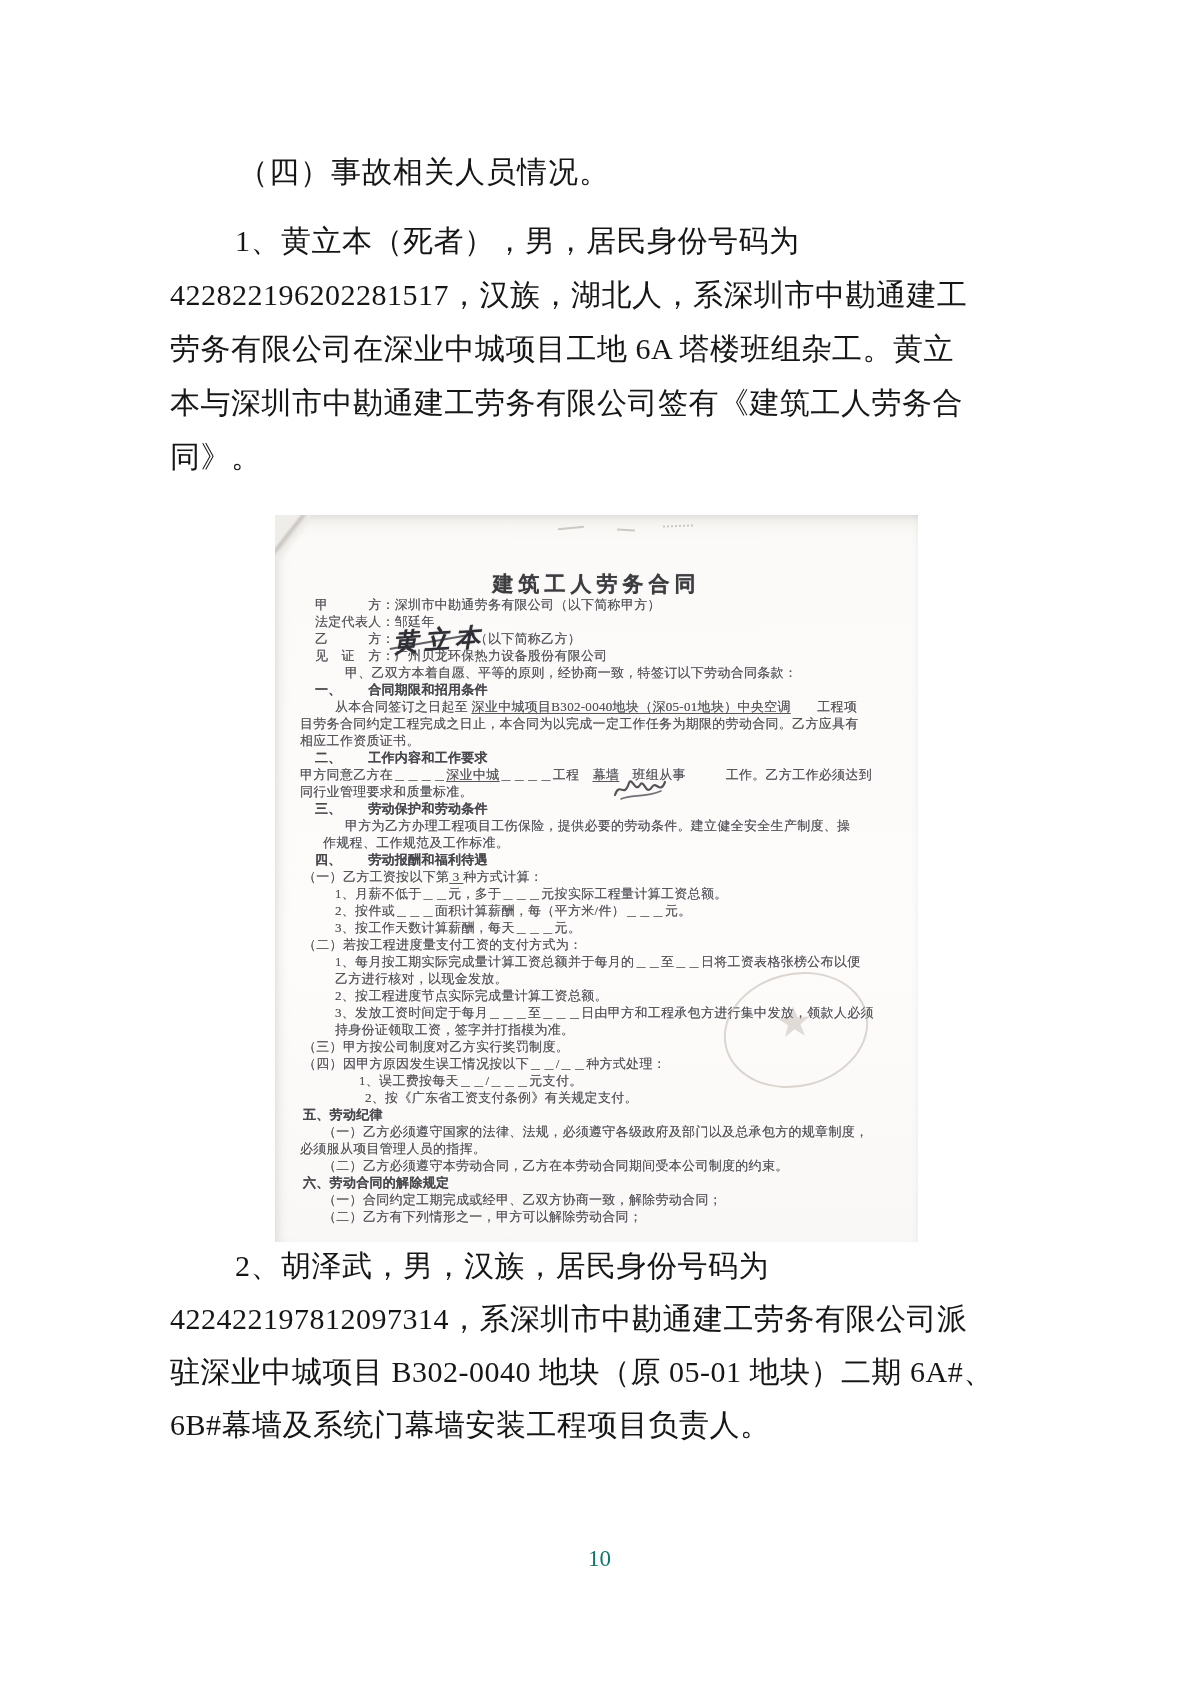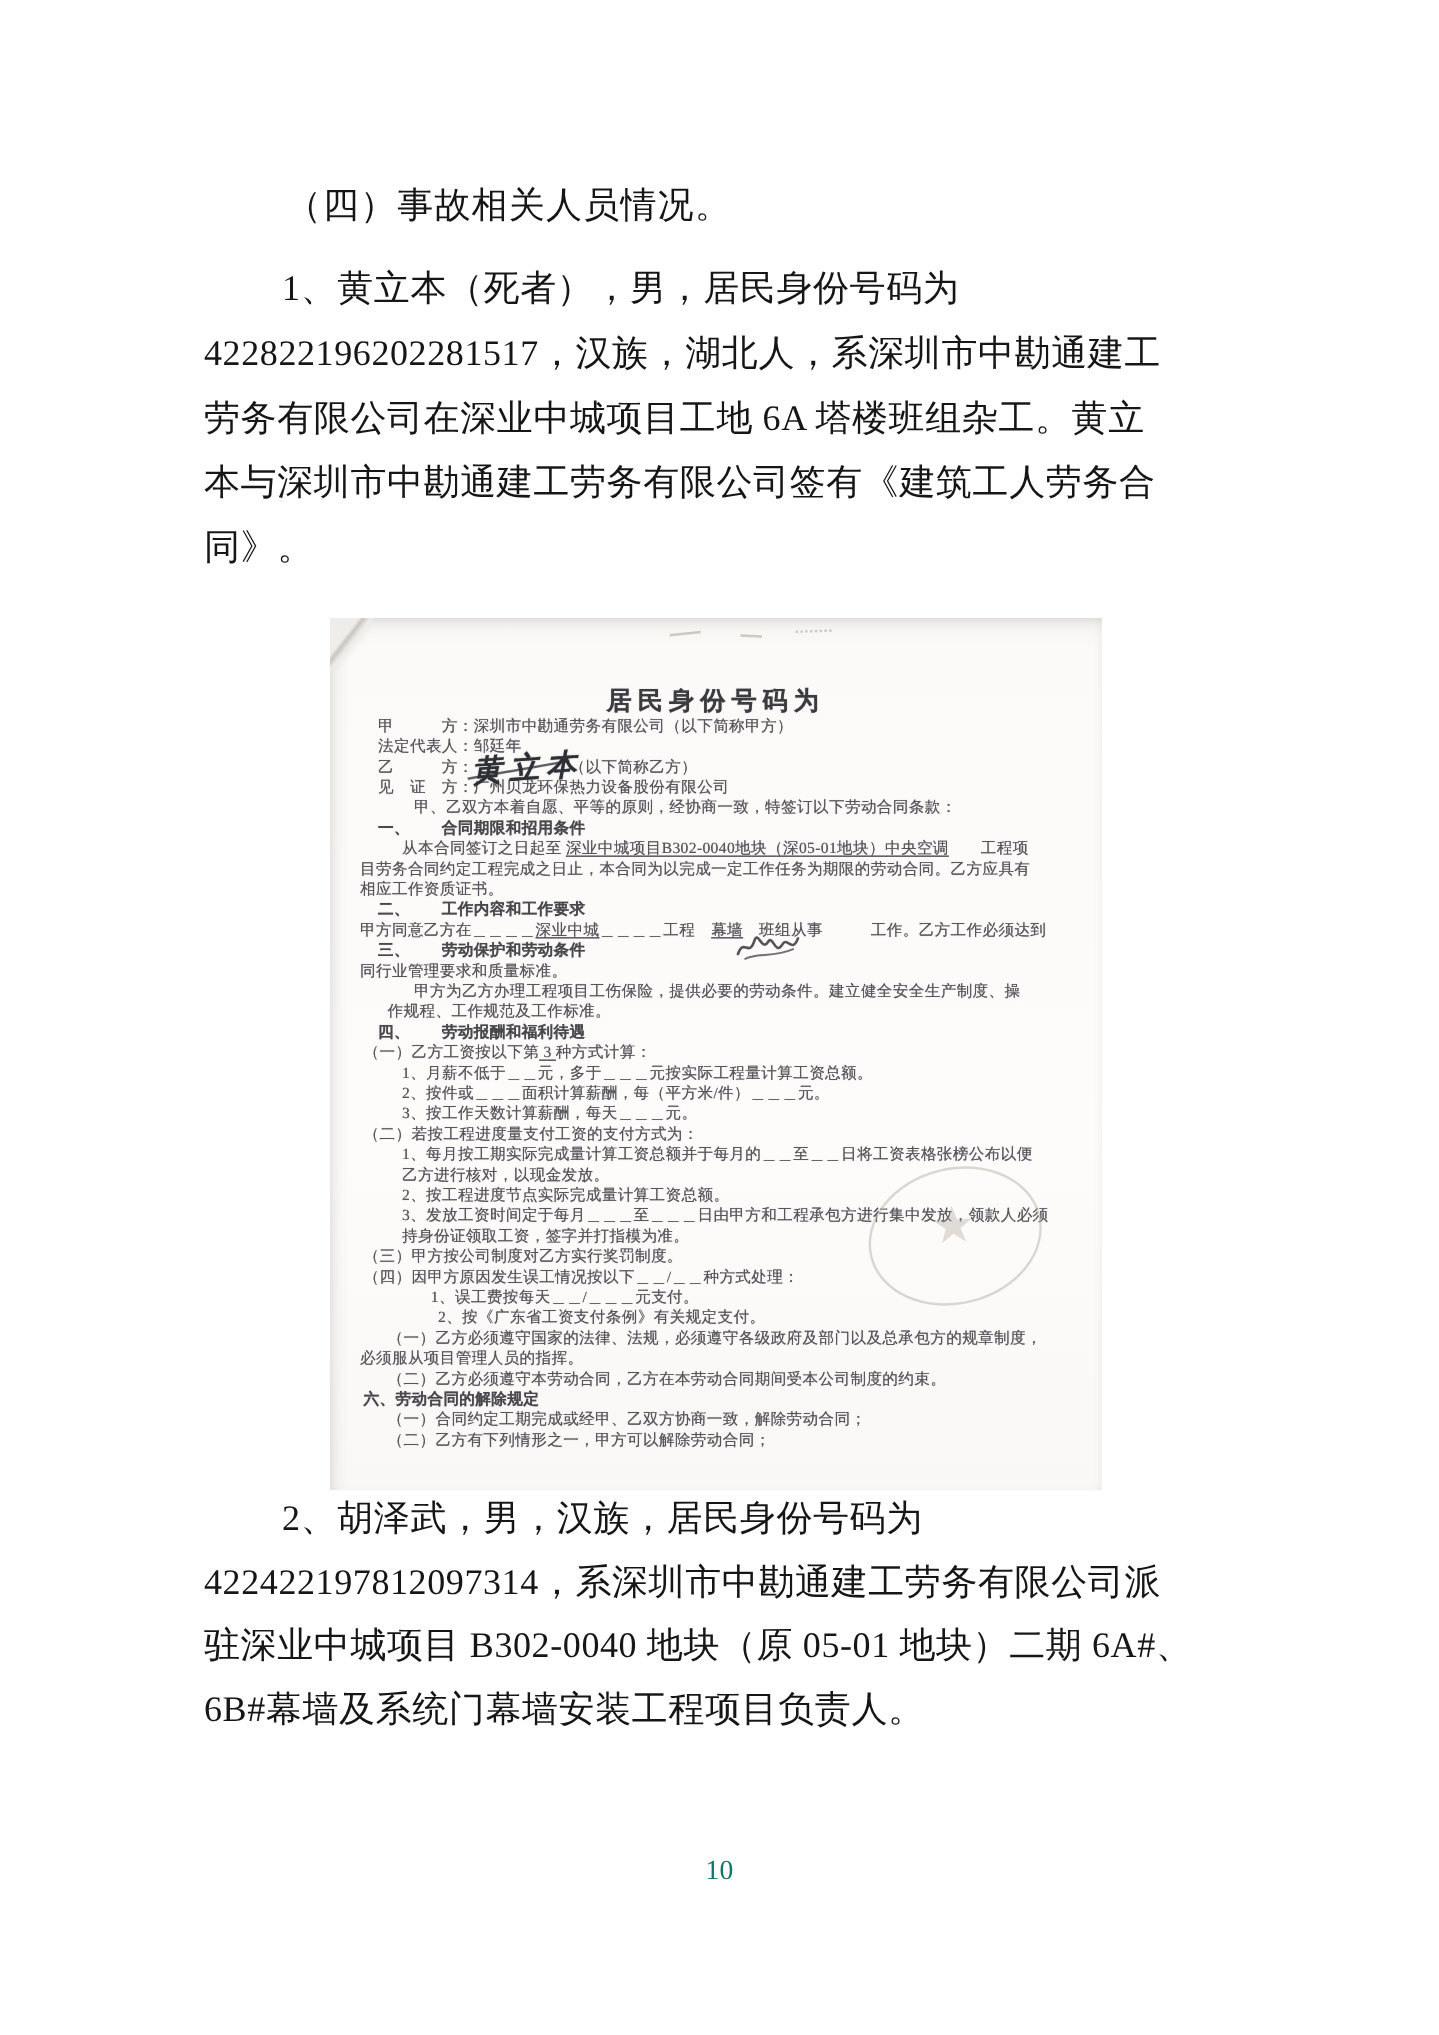--- a/index.html
+++ b/index.html
@@ -111,53 +111,54 @@
     <div class="docline">本与深圳市中勘通建工劳务有限公司签有《建筑工人劳务合</div>
     <div class="docline">同》。</div>
   </div>
 
   <div class="scan">
     <div class="fold"></div>
     <div class="smudge sm1"></div>
     <div class="smudge sm2"></div>
     <div class="smudge sm3"></div>
 
-    <div class="scan-title">居民身份号码为</div>
+    <div class="scan-title">建筑工人劳务合同</div>
 
     <div class="scan-lines">
         <div class="scan-line" style="padding-left: 40px;"><span>甲　　　方：深圳市中勘通劳务有限公司（以下简称甲方）</span></div>
         <div class="scan-line" style="padding-left: 40px;"><span>法定代表人：邹廷年</span></div>
         <div class="scan-line" style="padding-left: 40px;"><span>乙　　　方：　　　　　　（以下简称乙方）</span></div>
         <div class="scan-line" style="padding-left: 40px;"><span>见　证　方：广州贝龙环保热力设备股份有限公司</span></div>
         <div class="scan-line" style="padding-left: 70px;"><span>甲、乙双方本着自愿、平等的原则，经协商一致，特签订以下劳动合同条款：</span></div>
         <div class="scan-line b" style="padding-left: 40px;"><span>一、　　合同期限和招用条件</span></div>
         <div class="scan-line" style="padding-left: 60px;"><span>从本合同签订之日起至 </span><u>深业中城项目B302-0040地块（深05-01地块）中央空调</u><span>　　工程项</span></div>
         <div class="scan-line" style="padding-left: 25px;"><span>目劳务合同约定工程完成之日止，本合同为以完成一定工作任务为期限的劳动合同。乙方应具有</span></div>
         <div class="scan-line" style="padding-left: 25px;"><span>相应工作资质证书。</span></div>
         <div class="scan-line b" style="padding-left: 40px;"><span>二、　　工作内容和工作要求</span></div>
         <div class="scan-line" style="padding-left: 25px;"><span>甲方同意乙方在＿＿＿＿</span><u>深业中城</u><span>＿＿＿＿工程　</span><u>幕墙</u><span>　班组从事　　　工作。乙方工作必须达到</span></div>
+        <div class="scan-line" style="padding-left: 25px;"><span>同行业管理要求和质量标准。</span></div>
         <div class="scan-line b" style="padding-left: 40px;"><span>三、　　劳动保护和劳动条件</span></div>
-        <div class="scan-line" style="padding-left: 25px;"><span>同行业管理要求和质量标准。</span></div>
         <div class="scan-line" style="padding-left: 70px;"><span>甲方为乙方办理工程项目工伤保险，提供必要的劳动条件。建立健全安全生产制度、操</span></div>
         <div class="scan-line" style="padding-left: 48px;"><span>作规程、工作规范及工作标准。</span></div>
         <div class="scan-line b" style="padding-left: 40px;"><span>四、　　劳动报酬和福利待遇</span></div>
         <div class="scan-line" style="padding-left: 28px;"><span>（一）乙方工资按以下第</span><u> 3 </u><span>种方式计算：</span></div>
         <div class="scan-line" style="padding-left: 60px;"><span>1、月薪不低于＿＿元，多于＿＿＿元按实际工程量计算工资总额。</span></div>
         <div class="scan-line" style="padding-left: 60px;"><span>2、按件或＿＿＿面积计算薪酬，每（平方米/件）＿＿＿元。</span></div>
         <div class="scan-line" style="padding-left: 60px;"><span>3、按工作天数计算薪酬，每天＿＿＿元。</span></div>
         <div class="scan-line" style="padding-left: 28px;"><span>（二）若按工程进度量支付工资的支付方式为：</span></div>
         <div class="scan-line" style="padding-left: 60px;"><span>1、每月按工期实际完成量计算工资总额并于每月的＿＿至＿＿日将工资表格张榜公布以便</span></div>
         <div class="scan-line" style="padding-left: 60px;"><span>乙方进行核对，以现金发放。</span></div>
         <div class="scan-line" style="padding-left: 60px;"><span>2、按工程进度节点实际完成量计算工资总额。</span></div>
         <div class="scan-line" style="padding-left: 60px;"><span>3、发放工资时间定于每月＿＿＿至＿＿＿日由甲方和工程承包方进行集中发放，领款人必须</span></div>
         <div class="scan-line" style="padding-left: 60px;"><span>持身份证领取工资，签字并打指模为准。</span></div>
         <div class="scan-line" style="padding-left: 28px;"><span>（三）甲方按公司制度对乙方实行奖罚制度。</span></div>
         <div class="scan-line" style="padding-left: 28px;"><span>（四）因甲方原因发生误工情况按以下＿＿/＿＿种方式处理：</span></div>
         <div class="scan-line" style="padding-left: 84px;"><span>1、误工费按每天＿＿/＿＿＿元支付。</span></div>
         <div class="scan-line" style="padding-left: 90px;"><span>2、按《广东省工资支付条例》有关规定支付。</span></div>
+        <div class="scan-line b" style="padding-left: 28px;"><span>五、劳动纪律</span></div>
         <div class="scan-line" style="padding-left: 48px;"><span>（一）乙方必须遵守国家的法律、法规，必须遵守各级政府及部门以及总承包方的规章制度，</span></div>
         <div class="scan-line" style="padding-left: 25px;"><span>必须服从项目管理人员的指挥。</span></div>
         <div class="scan-line" style="padding-left: 48px;"><span>（二）乙方必须遵守本劳动合同，乙方在本劳动合同期间受本公司制度的约束。</span></div>
         <div class="scan-line b" style="padding-left: 28px;"><span>六、劳动合同的解除规定</span></div>
         <div class="scan-line" style="padding-left: 48px;"><span>（一）合同约定工期完成或经甲、乙双方协商一致，解除劳动合同；</span></div>
         <div class="scan-line" style="padding-left: 48px;"><span>（二）乙方有下列情形之一，甲方可以解除劳动合同；</span></div>
       </div>
 
     <div class="signature">黄立本</div>
 

